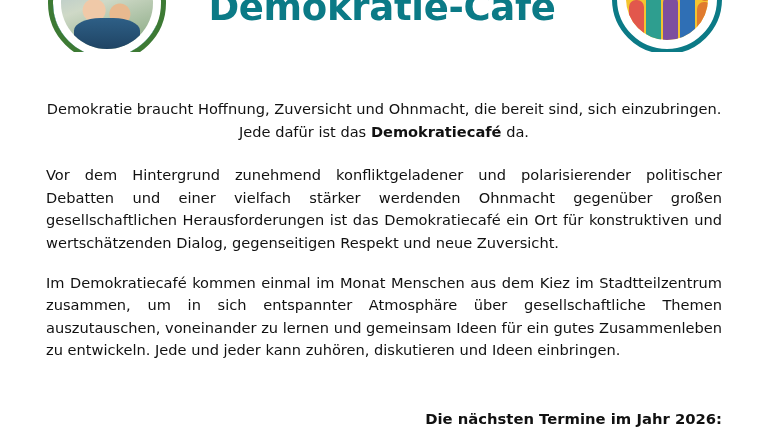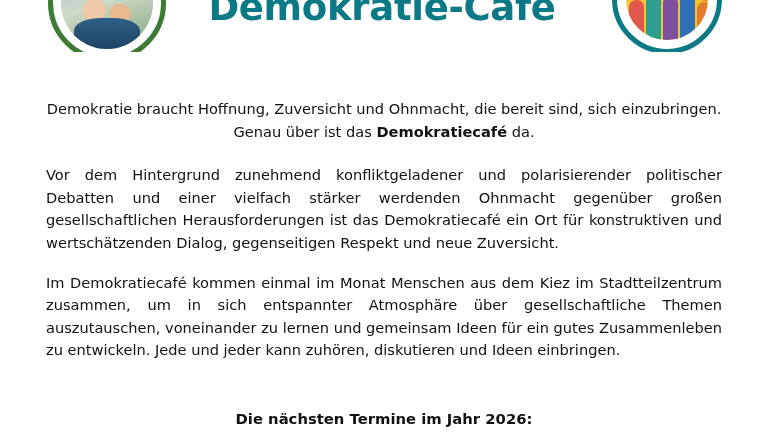--- a/index.html
+++ b/index.html
@@ -163,21 +163,21 @@
 
   p.lead {
     text-align: center;
     margin-bottom: 21px;
   }
 
   .bold { font-weight: bold; }
 
   .dates-heading {
     margin-top: 48px;
-    text-align: center;
+    text-align: right;
     font-size: 14.8px;
     font-weight: bold;
     color: #111111;
     font-family: "DejaVu Sans", sans-serif;
   }
 </style>
 </head>
 <body>
 
 <div class="header">
@@ -198,21 +198,21 @@
       <span class="p p5"></span>
     </div>
   </div>
 
 </div>
 
 <div class="content">
 
   <p class="lead">
     <span>Demokratie braucht Hoffnung, Zuversicht und Ohnmacht, die bereit sind, sich einzubringen.</span>
-    <span>Genau über ist das </span><span class="bold">Demokratiecafé</span><span> da.</span>
+    <span>Jede dafür ist das </span><span class="bold">Demokratiecafé</span><span> da.</span>
   </p>
 
   <p>Vor dem Hintergrund zunehmend konfliktgeladener und polarisierender politischer Debatten und einer vielfach stärker werdenden Ohnmacht gegenüber großen gesellschaftlichen Herausforderungen ist das Demokratiecafé ein Ort für konstruktiven und wertschätzenden Dialog, gegenseitigen Respekt und neue Zuversicht.</p>
 
   <p>Im Demokratiecafé kommen einmal im Monat Menschen aus dem Kiez im Stadtteilzentrum zusammen, um in sich entspannter Atmosphäre über gesellschaftliche Themen auszutauschen, voneinander zu lernen und gemeinsam Ideen für ein gutes Zusammenleben zu entwickeln. Jede und jeder kann zuhören, diskutieren und Ideen einbringen.</p>
 
   <div class="dates-heading">Die nächsten Termine im Jahr 2026:</div>
 
 </div>
 

